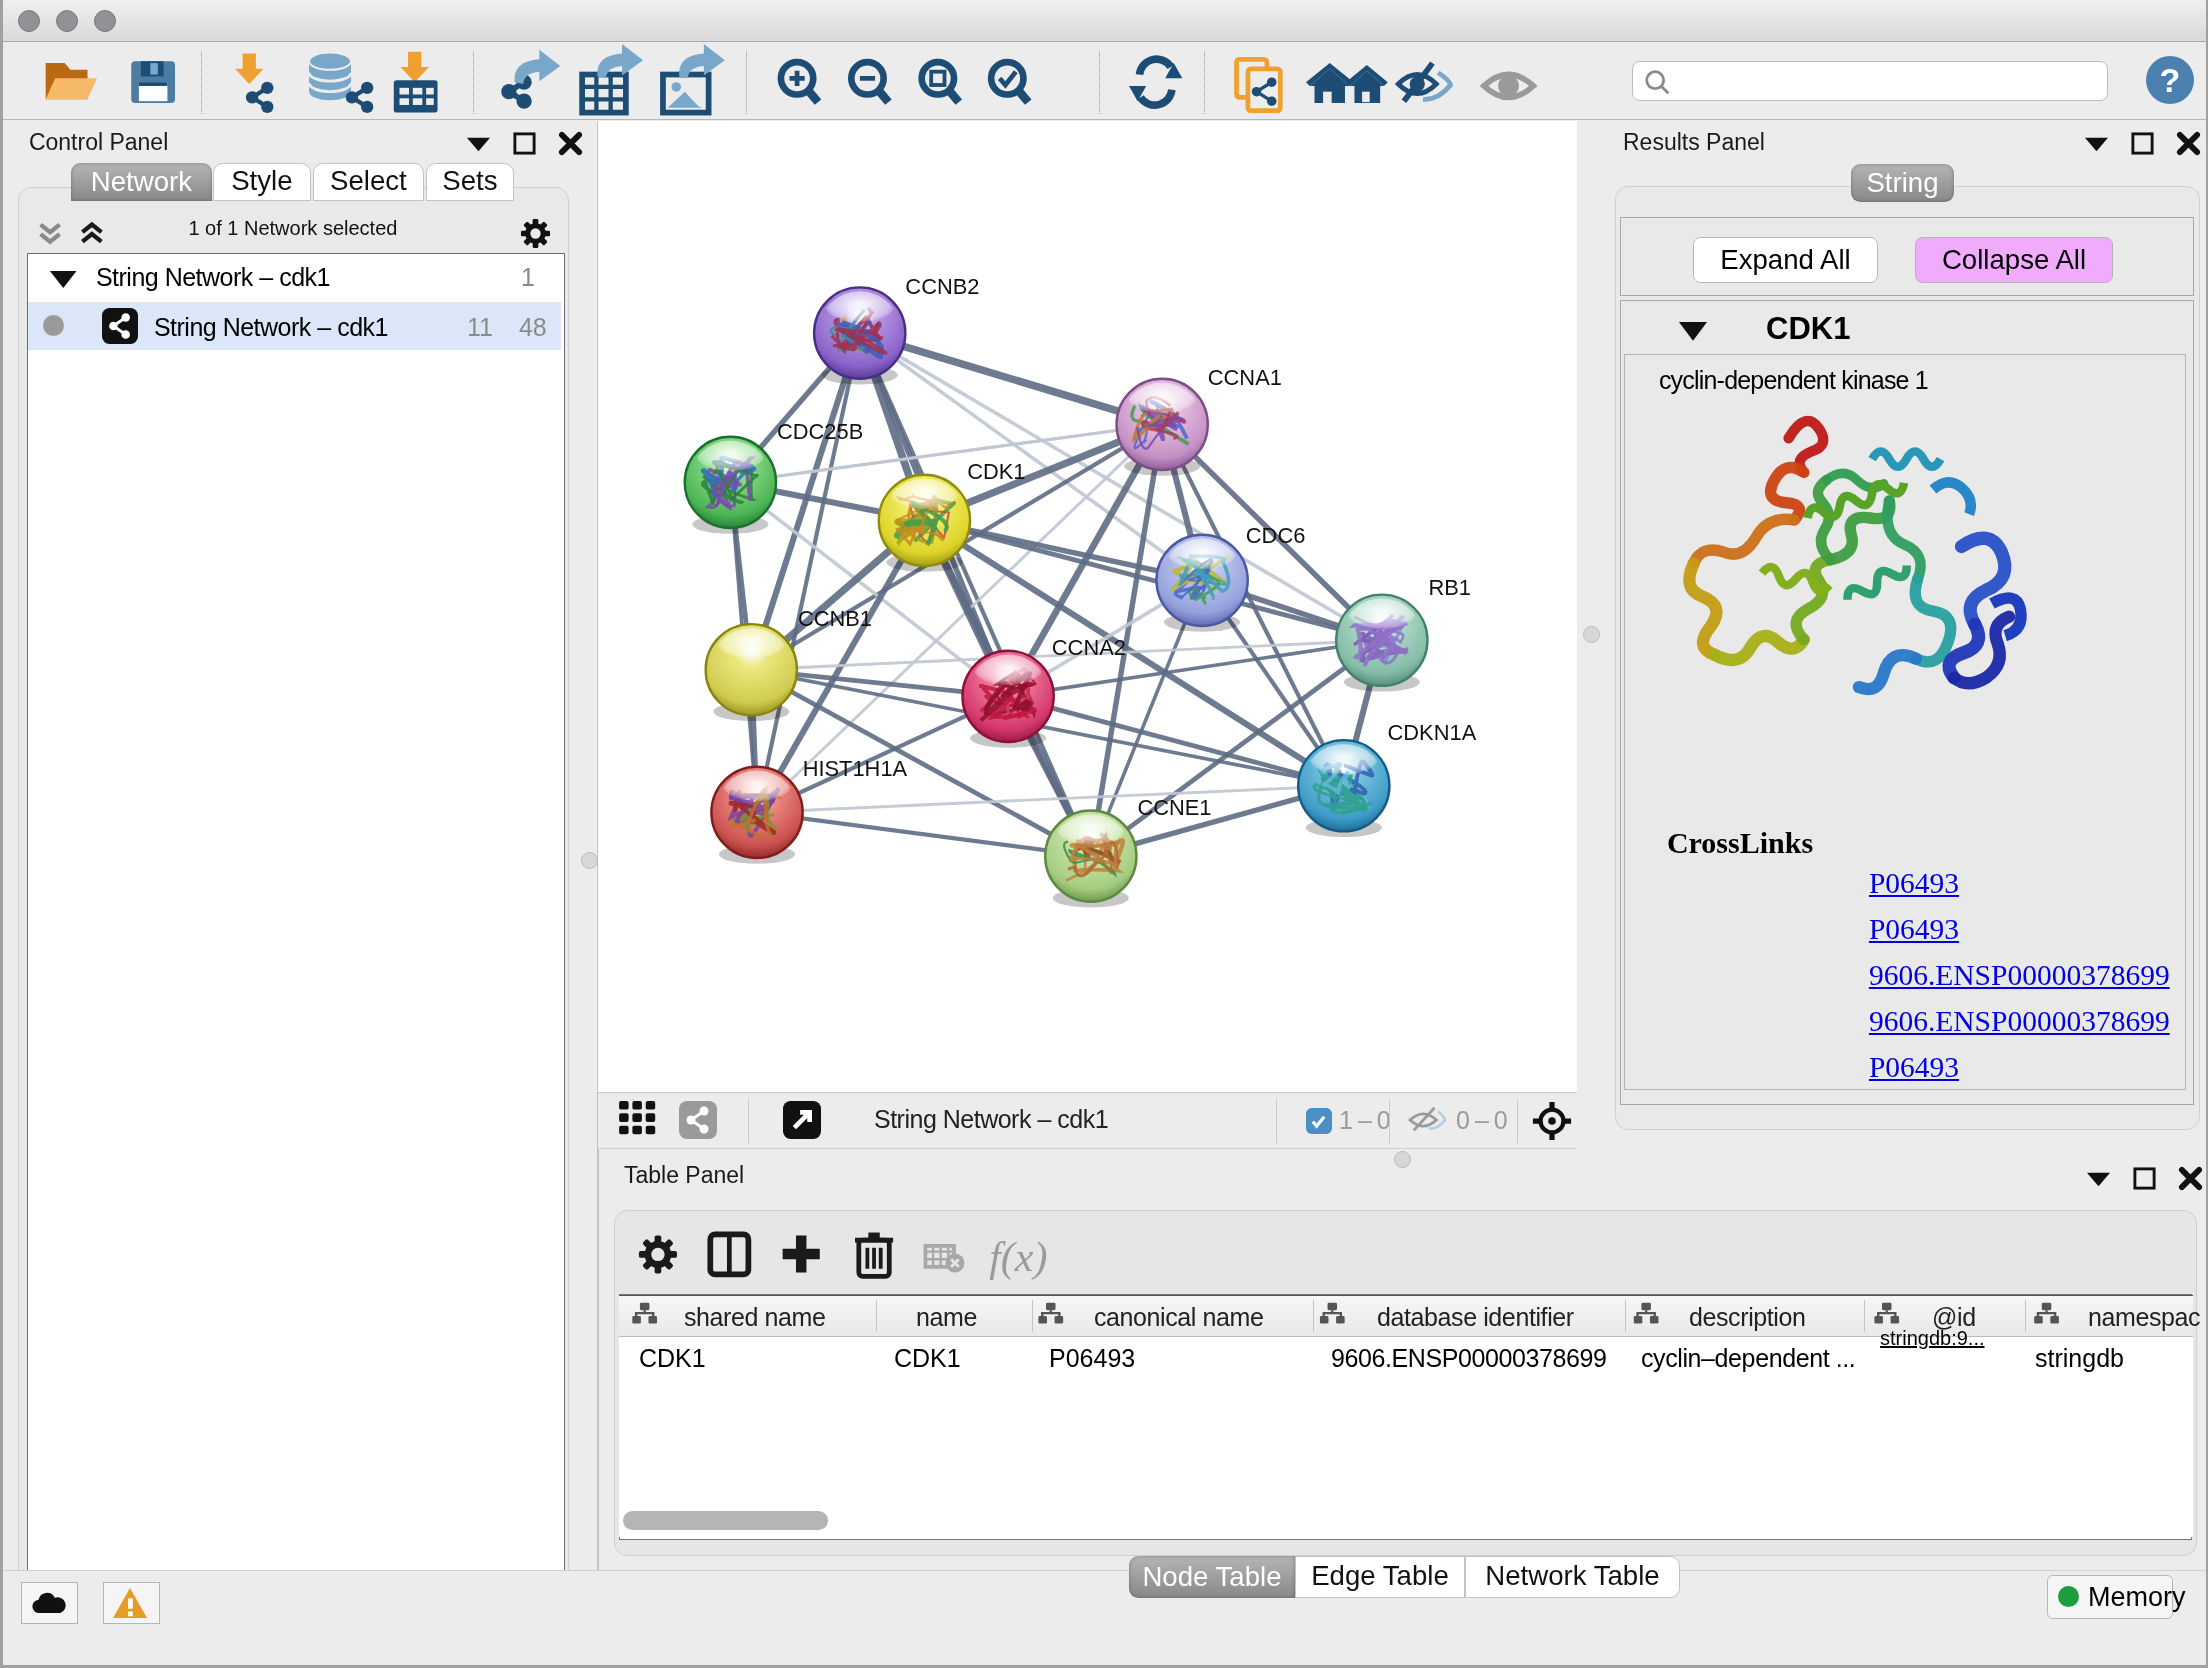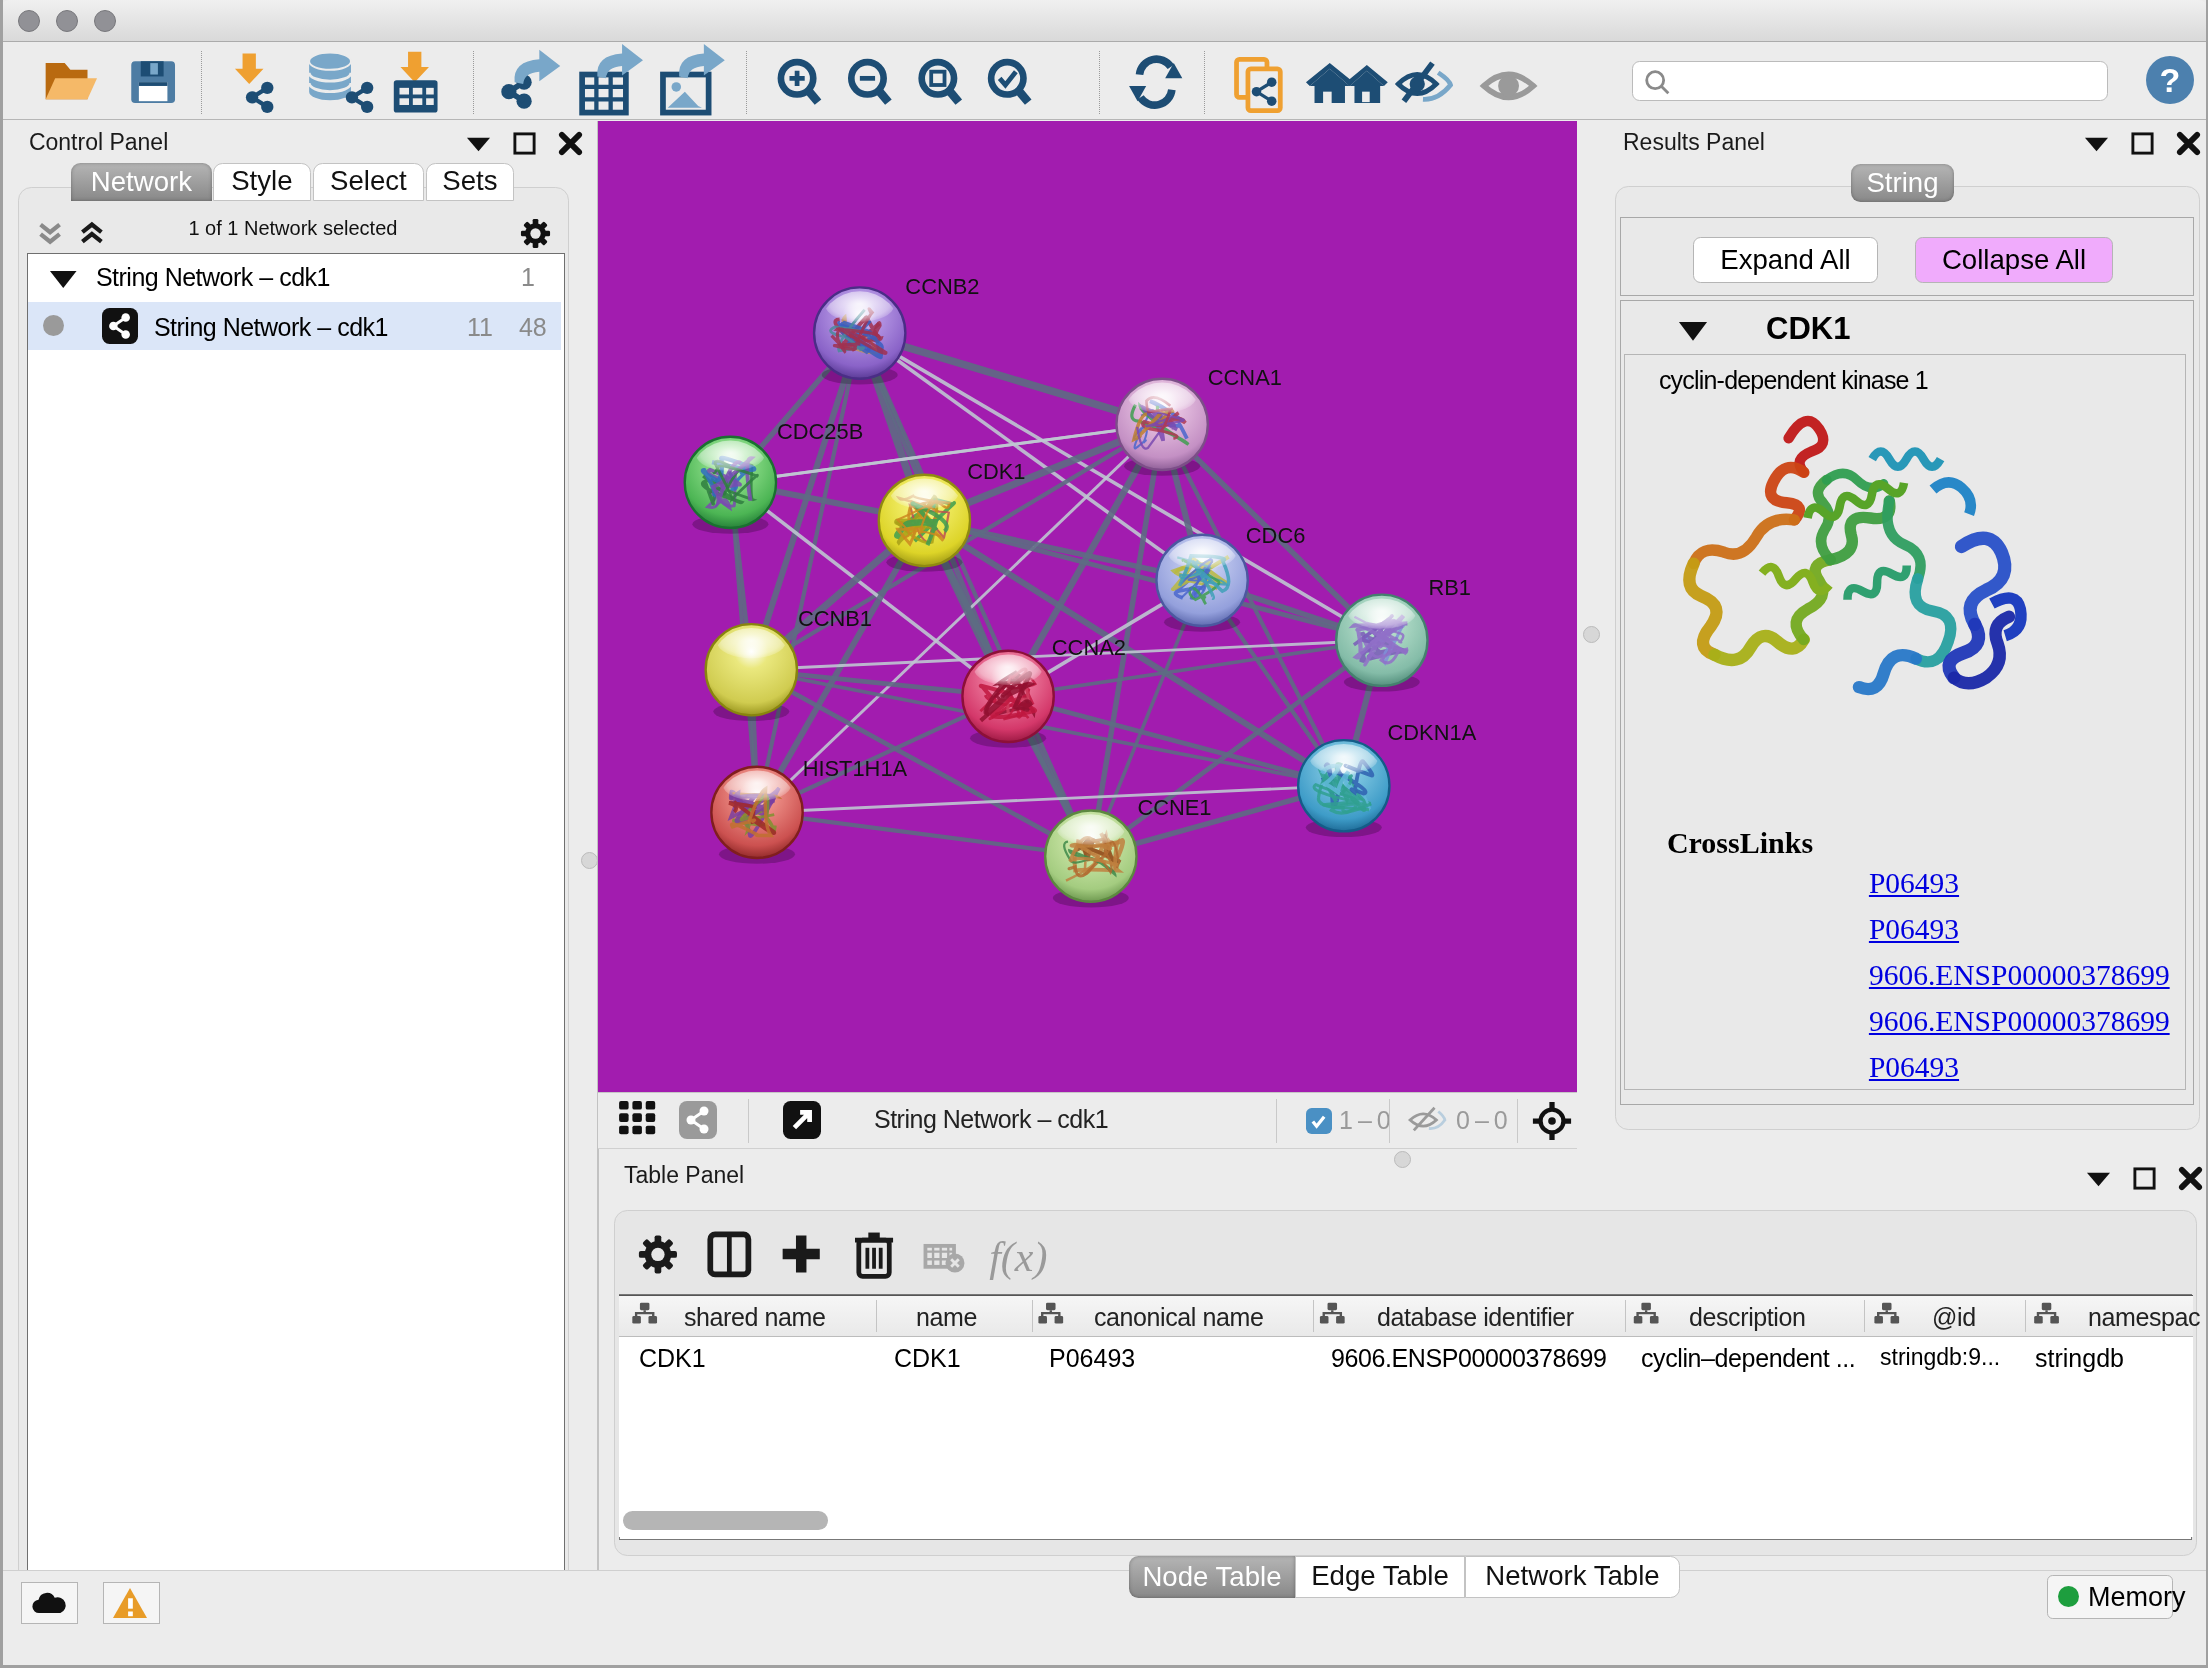--- a/index.html
+++ b/index.html
@@ -25,21 +25,21 @@
   .tab{position:absolute;box-sizing:border-box;text-align:center;z-index:2;
      font-size:27.6px;border:1.9px solid #c3c3c3;background:#fff;color:#111;
      border-radius:9.5px 9.5px 0 0;}
   .tabsel{background:linear-gradient(#b5b5b5,#888);color:#fff;border:none;
      box-shadow:inset 0 0 3.8px rgba(0,0,0,.3);}
   
   #ctree{left:24px;top:132px;width:536px;height:1322px;background:#fff;
      border:1.9px solid #6f6f6f;}
   #crow2{position:absolute;left:0;top:48px;width:533px;height:48px;background:#dbe6f8;}
   
-  #netarea{left:598px;top:121px;width:979px;height:971px;background:#a21caf;text-align:right;}
+  #netarea{left:598px;top:121px;width:979px;height:971px;background:#ffffff;text-align:right;}
   #netstatus{left:598px;top:1092px;width:979px;height:55px;background:#ececec;
      border-top:1.9px solid #c6c6c6;border-bottom:1.9px solid #d0d0d0;}
   .nsep{position:absolute;top:5.7px;height:44px;border-left:1.9px solid #c9c9c9;}
   
   .hdrcell{position:absolute;top:0;height:42px;display:flex;align-items:center;
     font-size:25px;letter-spacing:-0.4px;color:#222;}
   .colsep{position:absolute;top:3.8px;height:32px;border-left:1.9px solid #c4c4c4;}
   
   .lnk{color:#0000e0;text-decoration:underline;}
 </style>
@@ -804,21 +804,21 @@
     <div class="colsep" style="left:413px"></div>
   <div class="colsep" style="left:694px"></div>
     <div class="colsep" style="left:1006px"></div>
   <div class="colsep" style="left:1245px"></div>
     <div class="colsep" style="left:1406px"></div>
   <div class="abs" style="left:20px;top:48px;font-size:25px;">CDK1</div>
   <div class="abs" style="left:275px;top:48px;font-size:25px;">CDK1</div>
   <div class="abs" style="left:430px;top:48px;font-size:25px;">P06493</div>
   <div class="abs" style="left:712px;top:48px;font-size:25px;letter-spacing:-0.4px;">9606.ENSP00000378699</div>
   <div class="abs" style="left:1022px;top:48px;font-size:25px;letter-spacing:-0.4px;">cyclin–dependent ...</div>
-  <div class="abs" style="left:1261px;top:48px;font-size:23px;">stringdb:9...</div>
+  <div class="abs" style="left:1261px;top:31px;font-size:20px;text-decoration:underline;">stringdb:9...</div>
   <div class="abs" style="left:1416px;top:48px;font-size:25px;">stringdb</div>
   <div class="abs" style="left:3.8px;top:215px;width:205px;height:19px;background:#b5b5b5;border-radius:9.5px;"></div>
 </div>
 <svg class="abs" style="left:619px;top:1295px;z-index:4" width="1574" height="40" viewBox="0 0 1655 42">
 <g transform="translate(14,8)" fill="#555">
 <rect x="8" y="0" width="10" height="8" rx="1.5"></rect>
       <rect x="0" y="14" width="9" height="8" rx="1.5"></rect>
       <rect x="17" y="14" width="9" height="8" rx="1.5"></rect>
 <path d="M13 8 L13 12 M4 14 L4 11 L22 11 L22 14" stroke="#555" stroke-width="2.5" fill="none"></path>
     </g>

